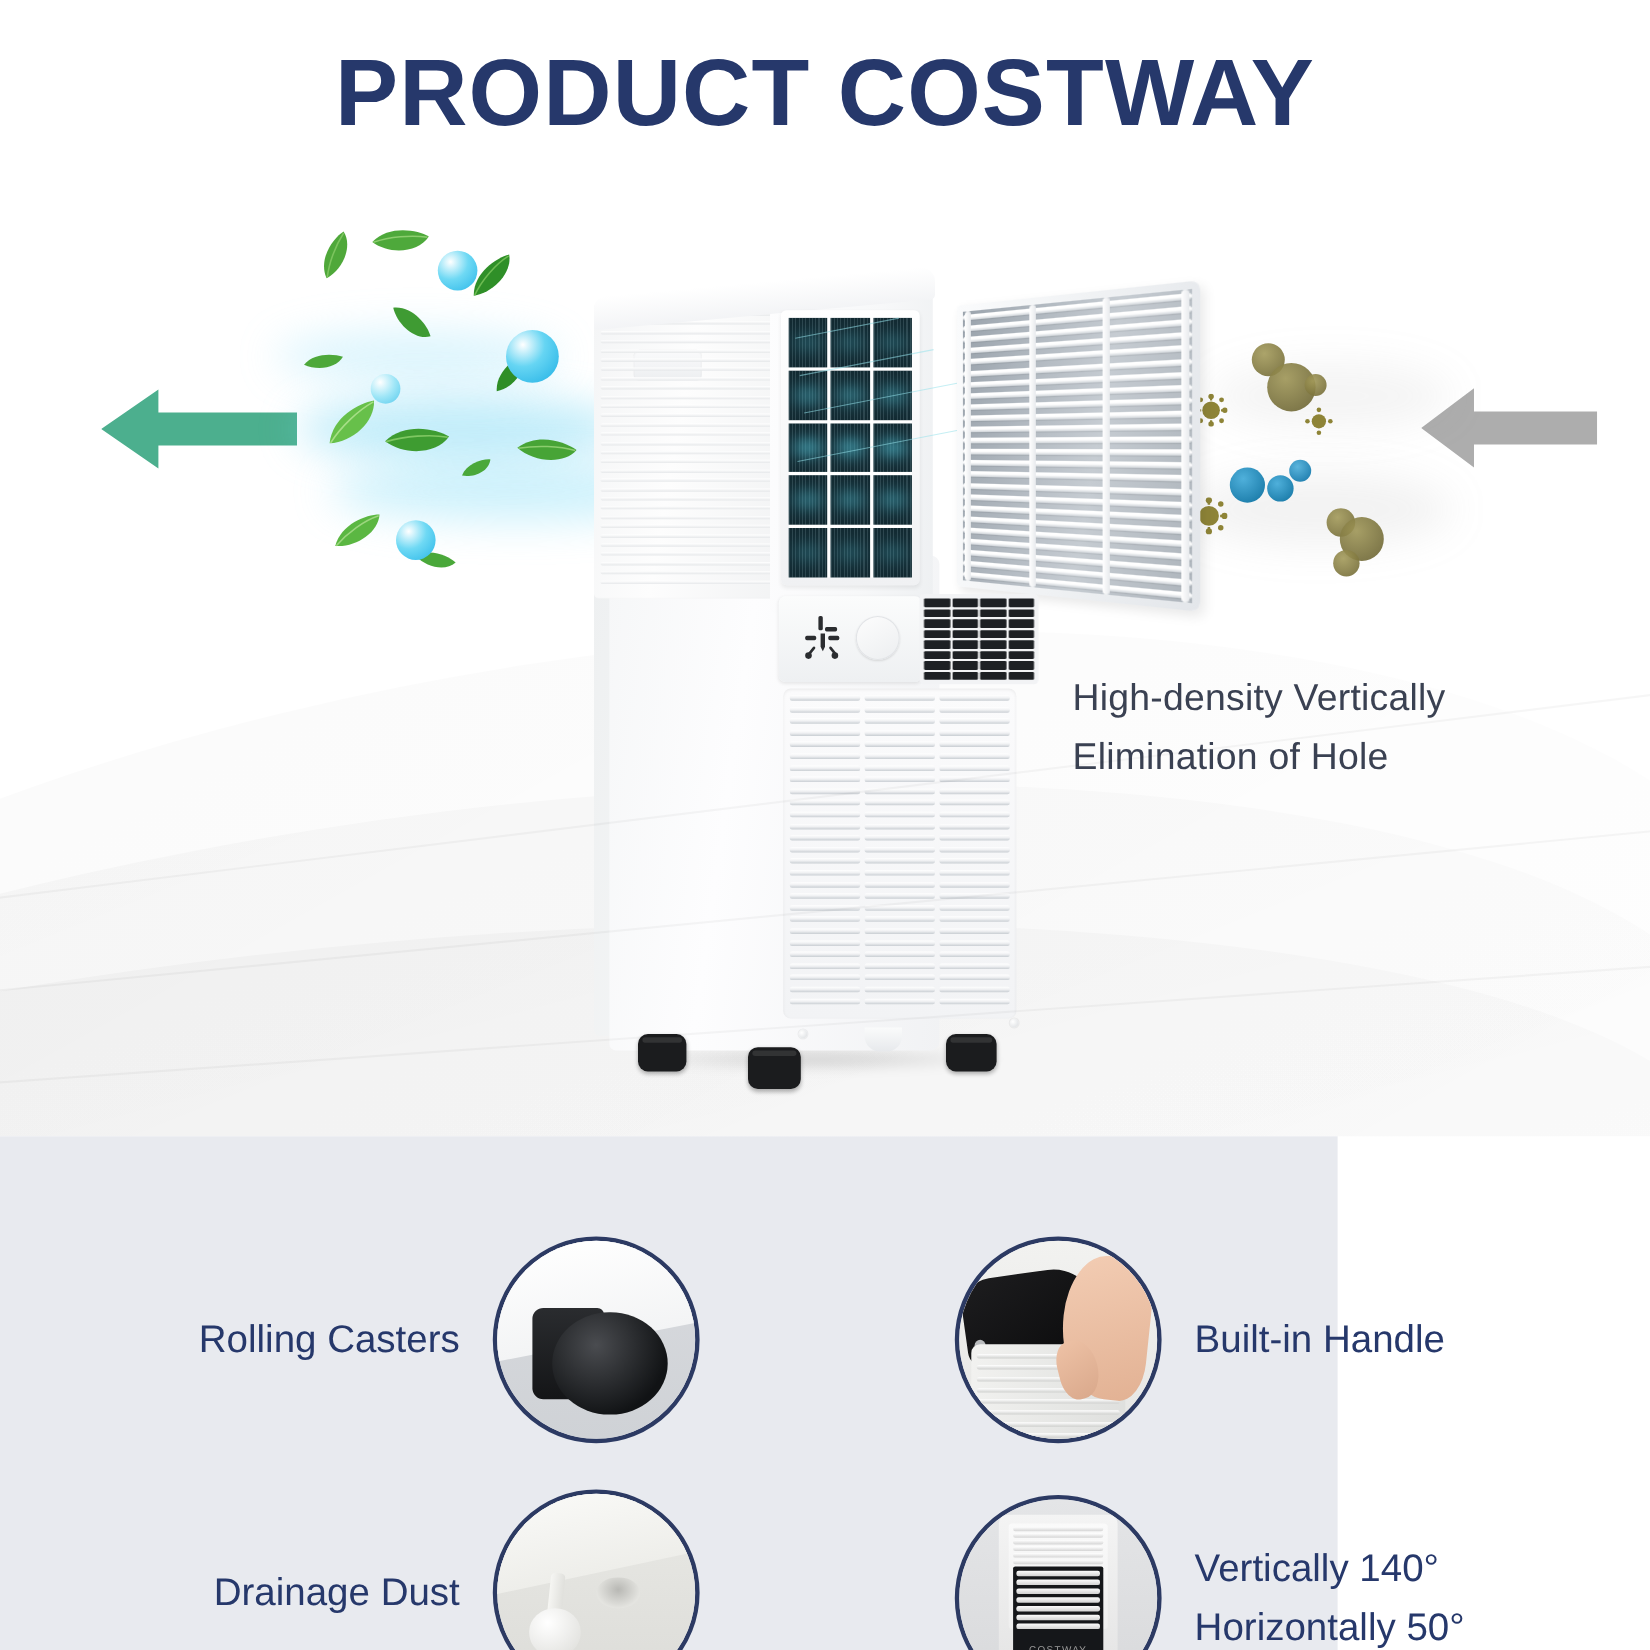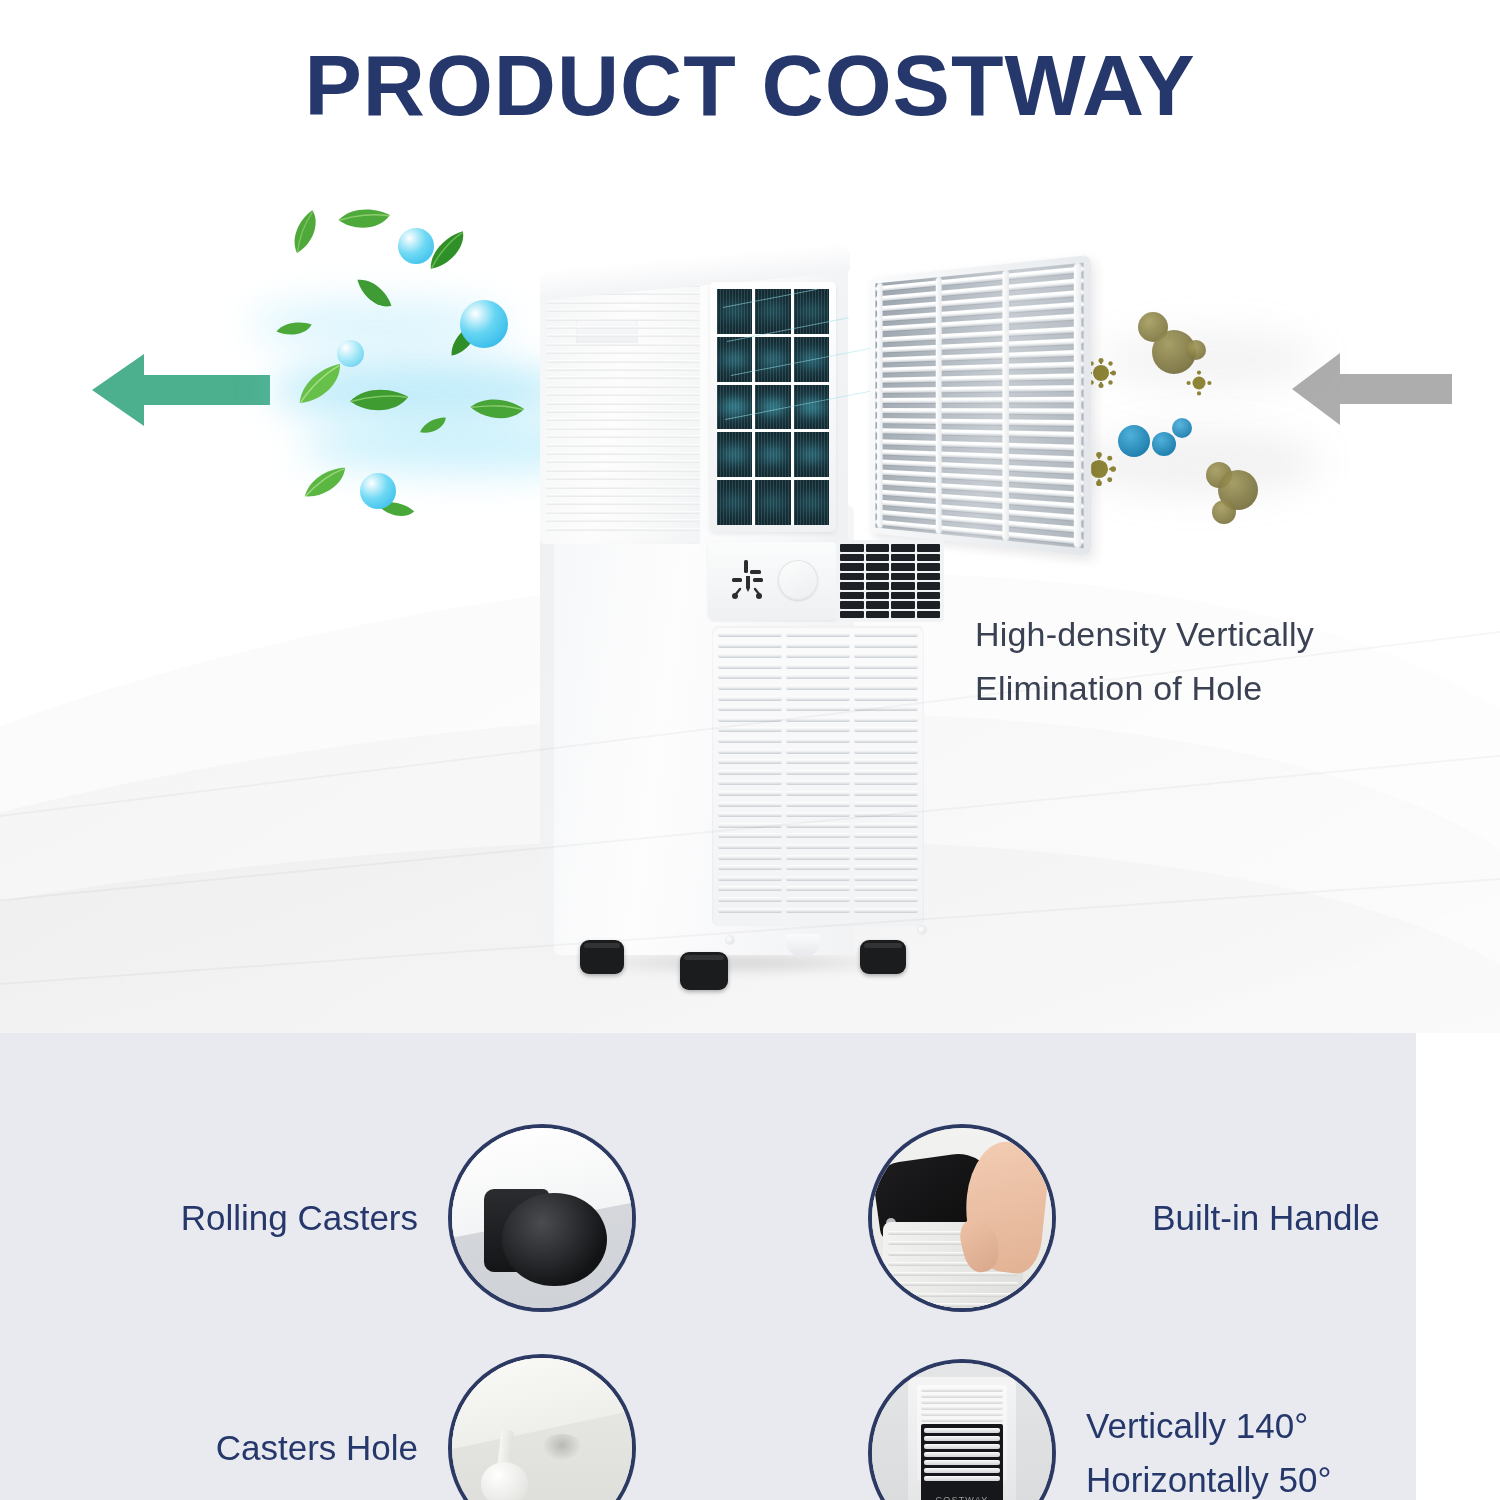--- a/index.html
+++ b/index.html
@@ -141,21 +141,21 @@
     background:rgba(255,255,255,0.10);border-radius:6px;}
   .shadow-floor{position:absolute;left:30px;top:700px;width:350px;height:26px;
     background:radial-gradient(ellipse at 50% 50%,rgba(0,0,0,0.13),rgba(0,0,0,0) 70%);
     filter:blur(4px);}
 
   
   .feature-text{position:absolute;left:975px;top:608px;width:470px;
     color:#3a4152;font-size:34px;line-height:1.58;letter-spacing:0.2px;}
 
   
-  .specs{position:absolute;left:0;top:1033px;width:1416px;height:467px;
+  .specs{position:absolute;left:0;top:1033px;width:1216px;height:467px;
          background:#e8eaef;}
   .spec-cell{position:absolute;display:flex;align-items:center;}
   .circle{width:180px;height:180px;border-radius:50%;
     border:4px solid #2c3a63;overflow:hidden;position:relative;
     background:#e3e5e9;flex:none;}
   .cap{color:#26386b;font-size:35px;line-height:1.55;white-space:nowrap;}
   .cap.r{text-align:left;}
   .cap.l{text-align:right;}
 
   
@@ -727,25 +727,25 @@
             <i style="top:32%"></i>
           <i style="top:43%"></i>
             <i style="top:54%"></i>
             <i style="top:65%"></i>
           <i style="top:76%"></i>
             <i style="top:87%"></i>
         </div>
         <div class="c2-hand"></div>
         <div class="c2-thumb"></div>
       </div>
-      <div class="cap r" style="width:360px;margin-left:30px;text-align:center;">Built-in Handle</div>
+      <div class="cap r" style="width:360px;margin-left:30px;">Built-in Handle</div>
     </div>
 
     <div class="spec-cell" style="left:88px;top:310px;width:570px;height:210px;justify-content:flex-start;">
-      <div class="cap l" style="width:330px;margin-right:30px;">Casters Hole</div>
+      <div class="cap l" style="width:330px;margin-right:30px;">Drainage Dust</div>
       <div class="circle">
         <div class="c3-bg"></div>
           <div class="c3-panel"></div>
         <div class="c3-port"></div>
           <div class="c3-stem"></div>
           <div class="c3-plug"></div>
       </div>
     </div>
 
     <div class="spec-cell" style="left:868px;top:310px;width:600px;height:220px;justify-content:flex-start;">

